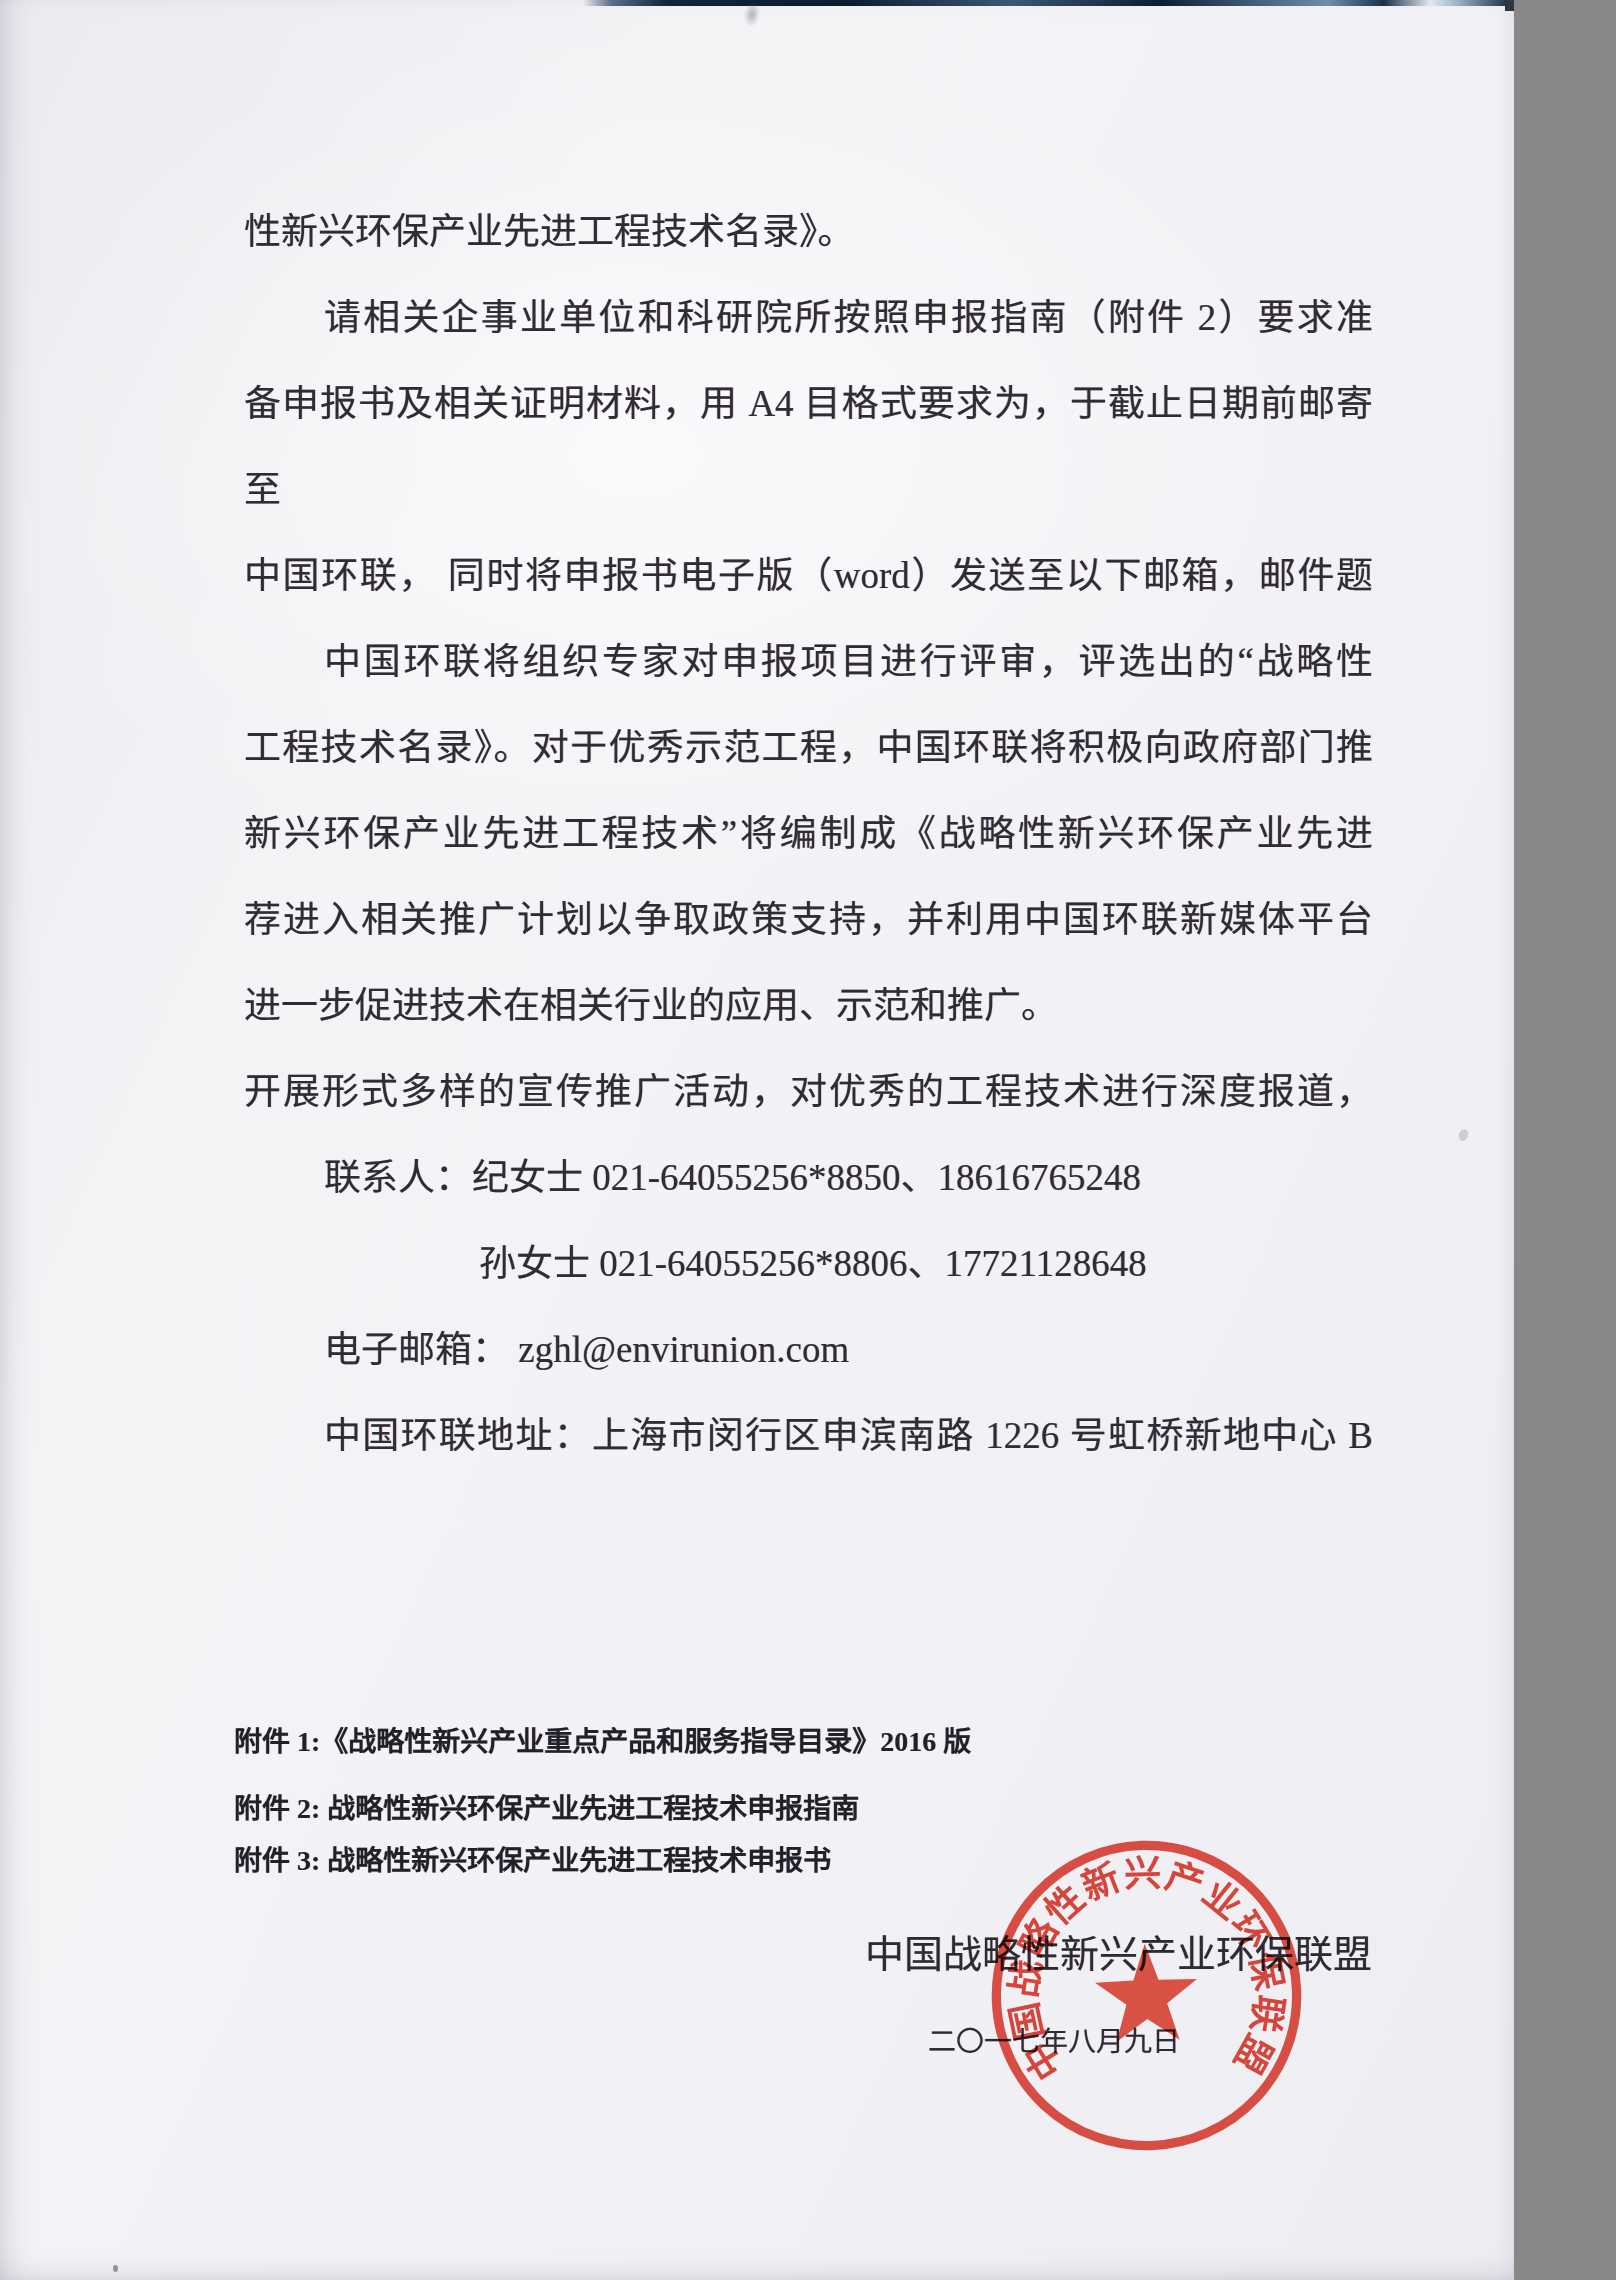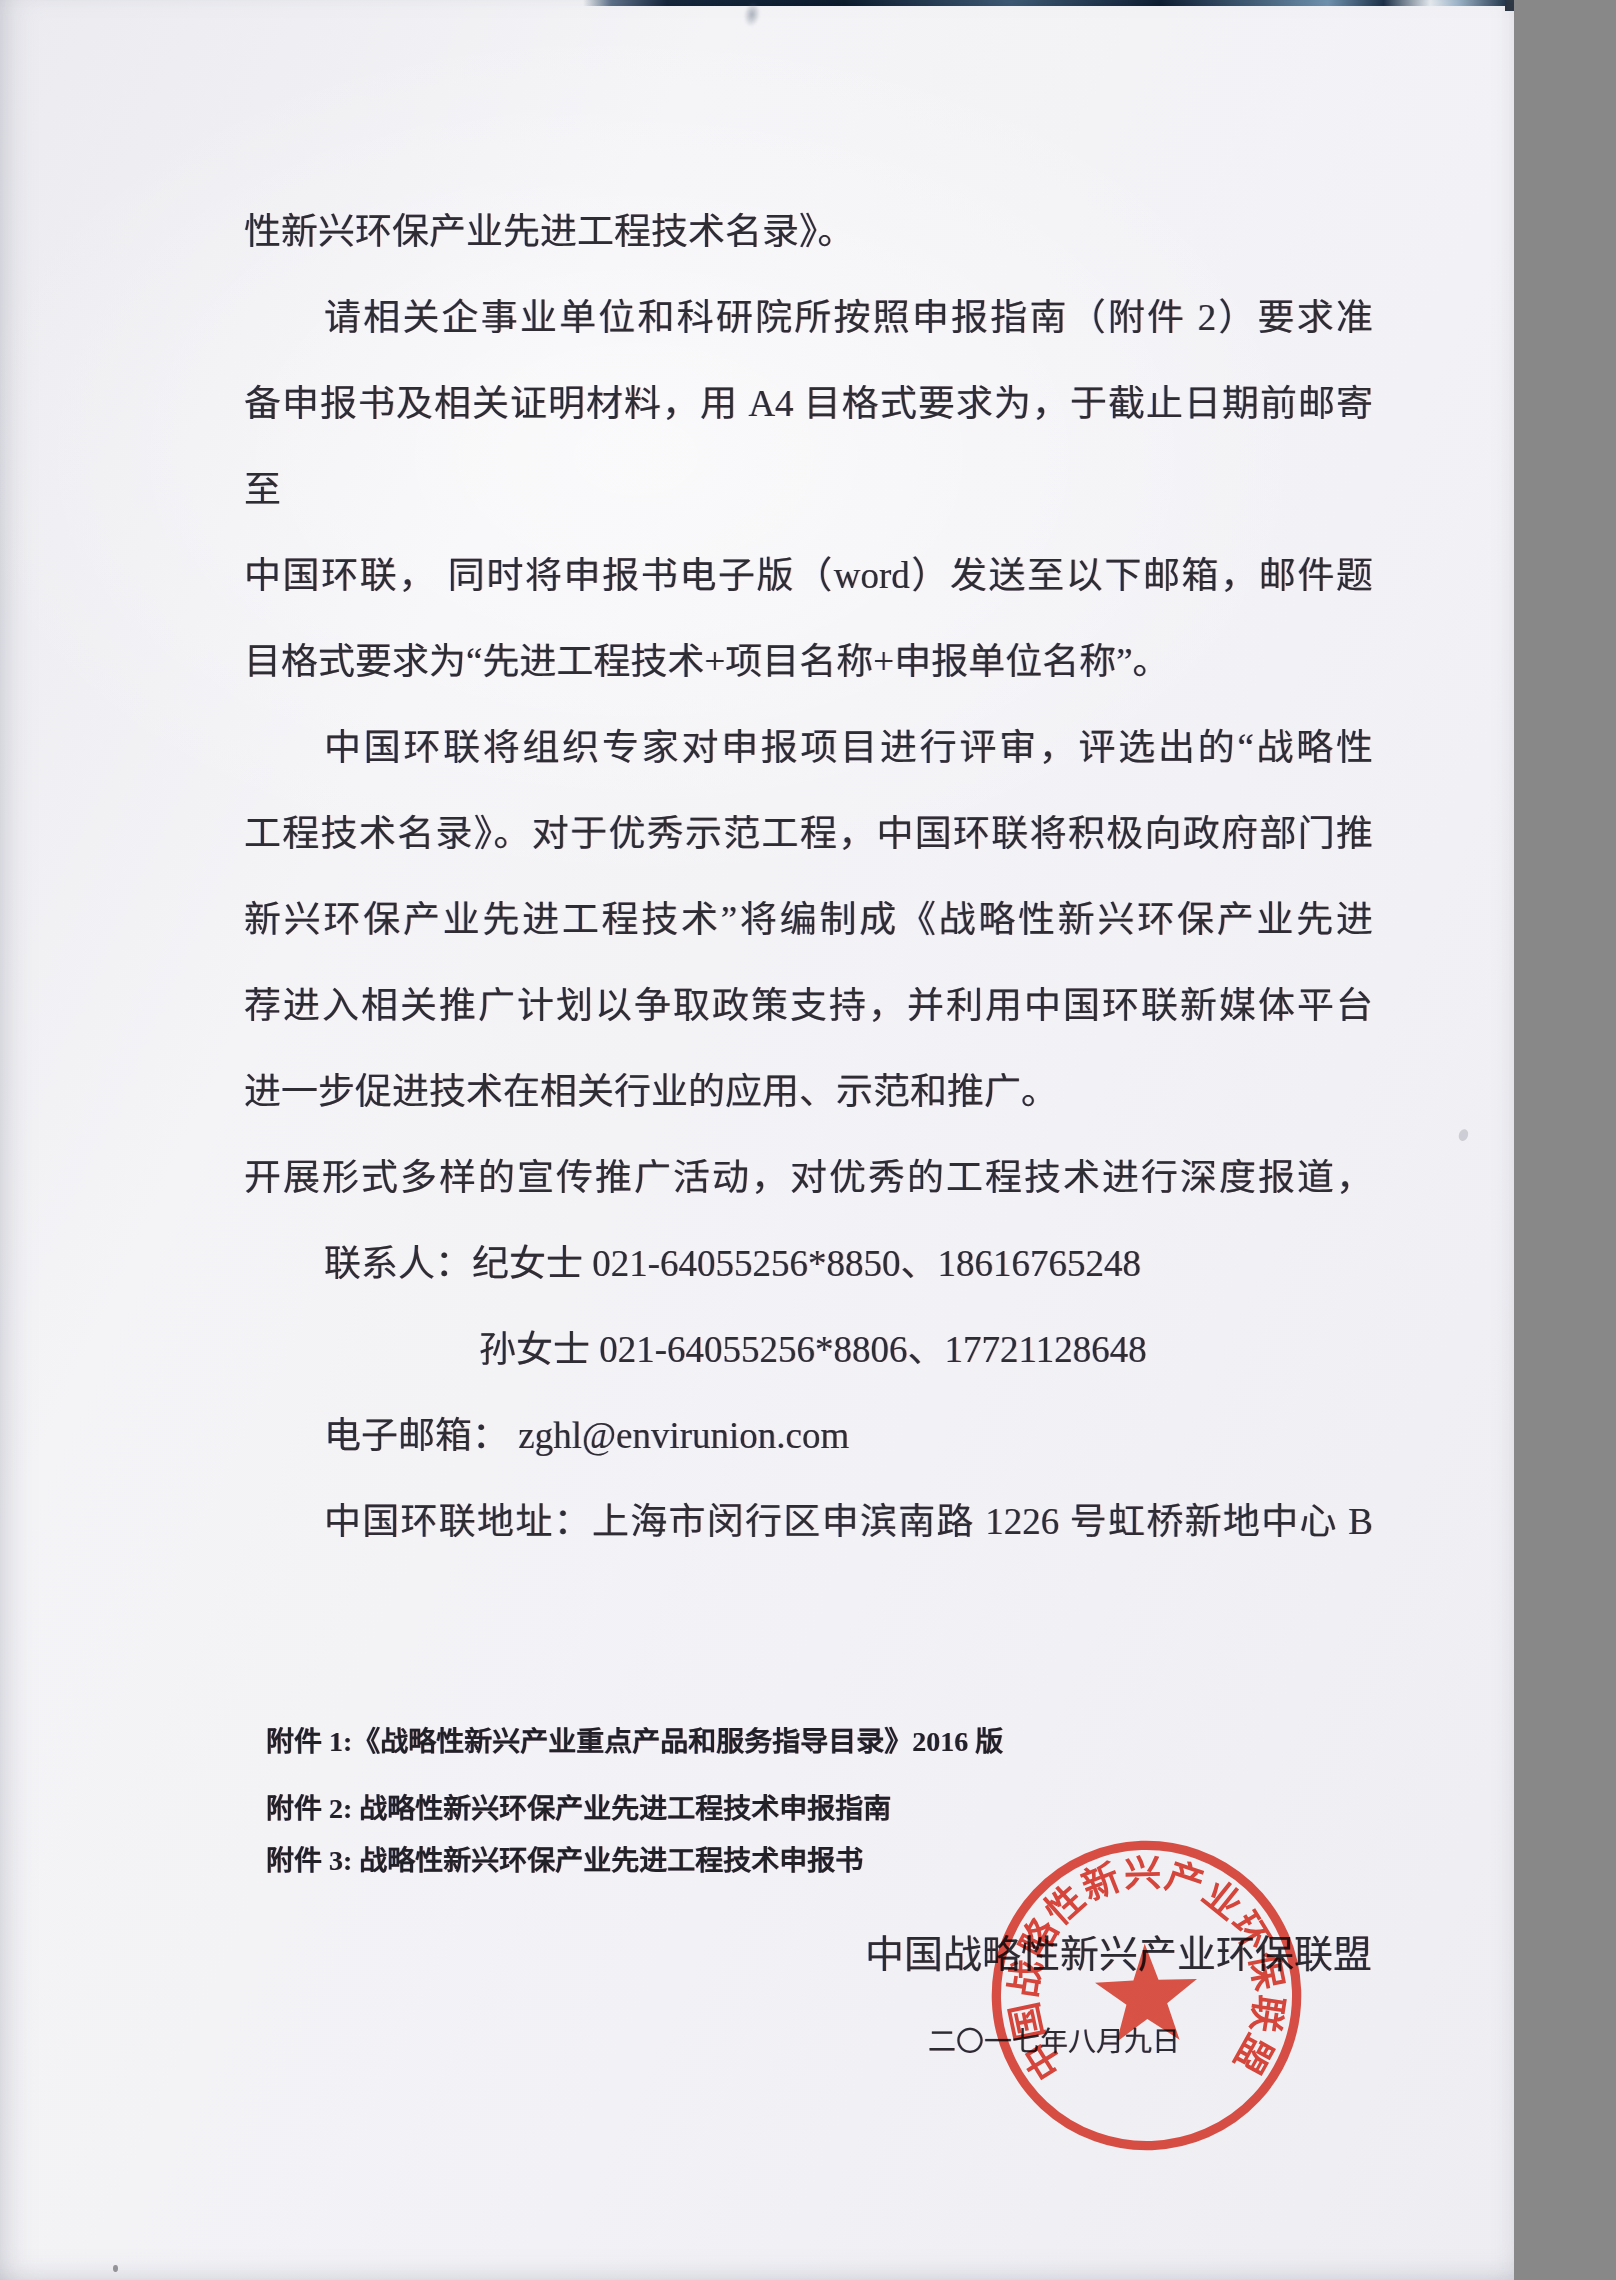--- a/index.html
+++ b/index.html
@@ -47,21 +47,20 @@
   .line.j{text-align:justify;text-align-last:justify;}
   .line.in{text-indent:80px;}
   .line.in2{padding-left:235px;box-sizing:border-box;}
 
   
   .attachment{
     position:absolute;left:234px;
     font-size:28px;font-weight:600;color:#222127;line-height:39px;
     text-shadow:0.5px 0 0 rgba(160,50,50,.28), -0.5px 0 0 rgba(50,70,160,.28);
     white-space:nowrap;
-    margin-left:32px;
   }
   .att-1{top:1722px;} .att-2{top:1789px;} .att-3{top:1841px;}
 
   
   .signature-org{
     position:absolute;left:865px;top:1923px;font-size:39px;color:#2c2b31;
     letter-spacing:0;white-space:nowrap;
     text-shadow:0.6px 0 0 rgba(160,50,50,.30), -0.6px 0 0 rgba(50,70,160,.30);
   }
   .signature-date{
@@ -89,21 +88,20 @@
   <div class="scan-corner"></div>
   <div class="scan-smudge"></div>
   <div class="speck1"></div>
   <div class="speck2"></div>
 
   <div class="body-text">
     <div class="line">性新兴环保产业先进工程技术名录》。</div>
     <div class="line in j">请相关企事业单位和科研院所按照申报指南（附件 2）要求准</div>
     <div class="line j">备申报书及相关证明材料，用 A4 目格式要求为，于截止日期前邮寄至</div>
     <div class="line j">中国环联， 同时将申报书电子版（word）发送至以下邮箱，邮件题</div>
-    <div class="line">目格式要求为“先进工程技术+项目名称+申报单位名称”。</div>
     <div class="line in j">中国环联将组织专家对申报项目进行评审，评选出的“战略性</div>
     <div class="line j">工程技术名录》。对于优秀示范工程，中国环联将积极向政府部门推</div>
     <div class="line j">新兴环保产业先进工程技术”将编制成《战略性新兴环保产业先进</div>
     <div class="line j">荐进入相关推广计划以争取政策支持，并利用中国环联新媒体平台</div>
     <div class="line">进一步促进技术在相关行业的应用、示范和推广。</div>
     <div class="line j">开展形式多样的宣传推广活动，对优秀的工程技术进行深度报道，</div>
     <div class="line in">联系人：纪女士 021-64055256*8850、18616765248</div>
     <div class="line in2">孙女士 021-64055256*8806、17721128648</div>
     <div class="line in">电子邮箱： zghl@envirunion.com</div>
     <div class="line in j">中国环联地址：上海市闵行区申滨南路 1226 号虹桥新地中心 B</div>

